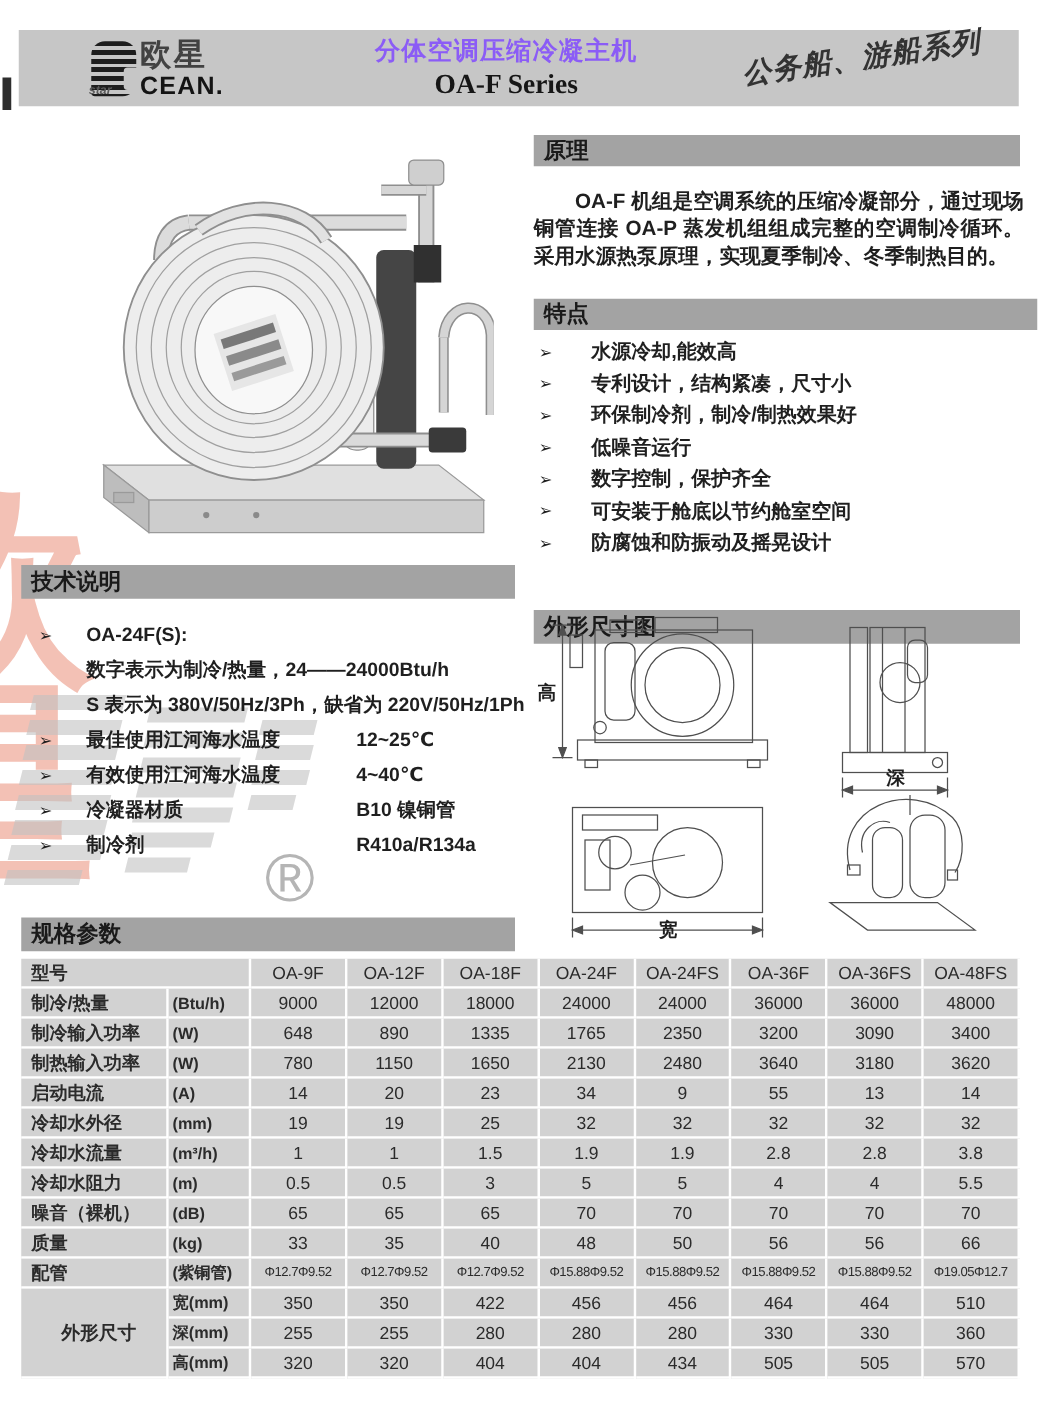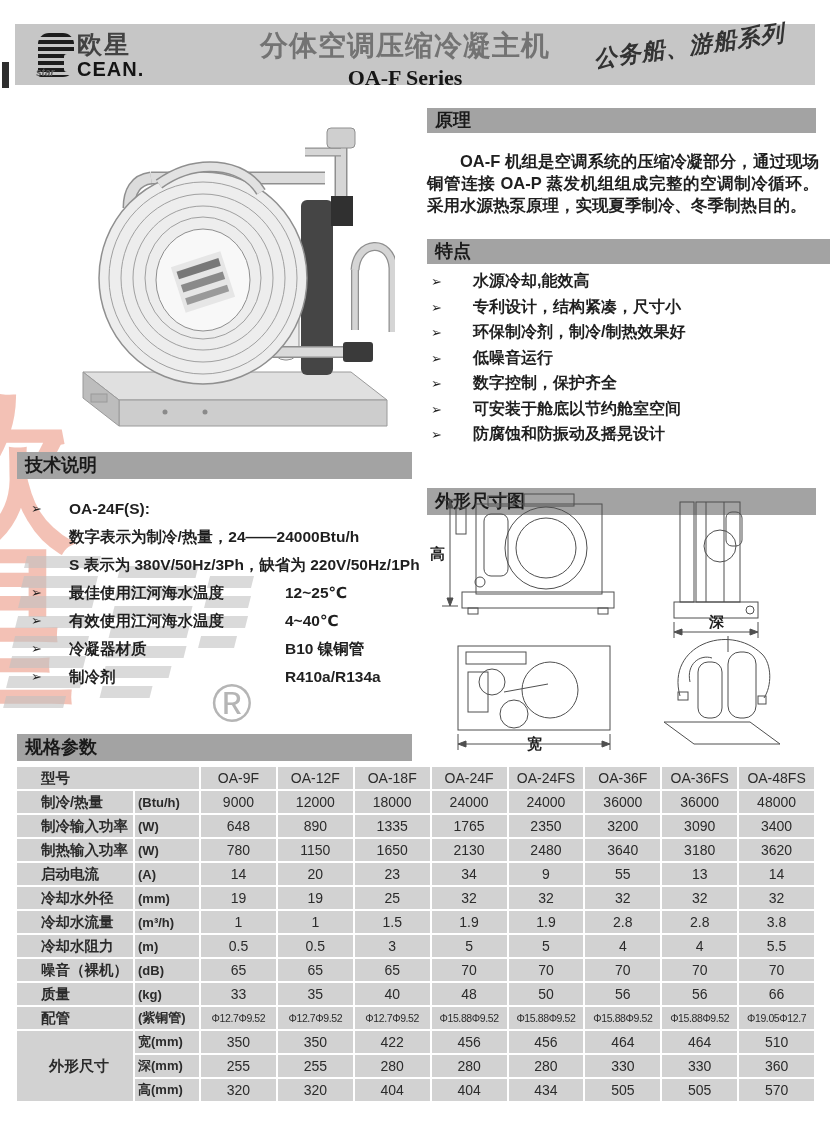--- a/index.html
+++ b/index.html
@@ -4,28 +4,28 @@
 <style>
   html,body{margin:0;padding:0;background:#fff;}
   .page{position:relative;width:830px;height:1130px;background:#fff;overflow:hidden;
         font-family:"Liberation Sans","DejaVu Sans",sans-serif;color:#1f1f1f;}
 
   
   .topbar{position:absolute;left:15px;top:24px;width:800px;height:61px;background:#c6c6c6;}
   .scan-artifact{position:absolute;left:2px;top:62px;width:7px;height:26px;background:#2e2e2e;}
   .logo{position:absolute;left:38px;top:31px;height:48px;display:flex;align-items:center;}
   .logo-o{position:relative;width:36px;height:44px;border-radius:11px 11px 11px 3px;
-          background:repeating-linear-gradient(180deg,#1d1d1d 0 4px,#c6c6c6 4px 7px);}
+          background:repeating-linear-gradient(180deg,#1d1d1d 0 4px,#c6c6c6 4px 7px);margin-left:35px;}
   .logo-o-notch{position:absolute;right:-3px;bottom:5px;width:13px;height:18px;background:#c6c6c6;border-radius:3px;}
   .logo-star{position:absolute;left:-2px;bottom:-1px;font-size:10px;font-style:italic;font-weight:700;color:#5a5a5a;}
   .logo-col{display:flex;flex-direction:column;margin-left:3px;}
   .logo-cn{font-size:25px;font-weight:700;color:#424242;letter-spacing:2px;line-height:1;}
   .logo-en{font-size:20px;font-weight:800;color:#141414;letter-spacing:1px;line-height:1;margin-top:2px;}
   .titles{position:absolute;left:250px;top:27px;width:310px;text-align:center;}
-  .title-cn{font-size:28px;font-weight:700;color:#737373;letter-spacing:1px;}
+  .title-cn{font-size:20px;font-weight:700;color:#8b5cf6;letter-spacing:1px;}
   .title-en{font-size:22px;font-weight:700;font-family:"Liberation Serif","DejaVu Serif",serif;color:#161616;}
   .series{position:absolute;left:594px;top:44px;width:225px;font-size:23px;font-weight:700;font-style:italic;
           color:#333;transform:rotate(-8deg);transform-origin:left center;letter-spacing:1px;}
 
   
   .bar{position:absolute;height:27px;line-height:27px;background:#a3a3a3;font-size:18px;font-weight:700;
        color:#1a1a1a;padding-left:8px;box-sizing:border-box;}
   .bar-principle{left:427px;top:108px;width:389px;height:25px;line-height:25px;}
   .bar-features{left:427px;top:239px;width:423px;height:25px;line-height:25px;}
   .bar-tech{left:17px;top:452px;width:395px;}
@@ -51,21 +51,21 @@
           line-height:0.92;color:rgba(226,108,79,0.42);word-break:break-all;z-index:0;}
   .wm-gray{position:absolute;left:0;top:552px;z-index:0;opacity:0.6;}
   .wm-reg{position:absolute;left:212px;top:672px;font-size:54px;color:#b5b5b5;font-weight:400;z-index:0;}
   .content-layer{position:relative;z-index:1;}
 
   
   table.specs{position:absolute;left:17px;top:767px;width:799px;border-collapse:separate;border-spacing:0;
               table-layout:fixed;z-index:1;}
   table.specs td{background:#d2d2d2;border-right:2px solid #fff;border-bottom:2px solid #fff;height:22px;
                  font-size:14px;color:#2b2b2b;text-align:center;padding:0;overflow:hidden;white-space:nowrap;}
-  table.specs td.lab{text-align:left;padding-left:24px;font-weight:700;font-size:14.5px;}
+  table.specs td.lab{text-align:left;padding-left:8px;font-weight:700;font-size:14.5px;}
   table.specs td.unit{text-align:left;padding-left:3px;font-weight:700;font-size:13px;}
   table.specs td.model{font-weight:400;}
   table.specs td.compact{font-size:10.5px;letter-spacing:-0.4px;}
   table.specs td.group{text-align:center;padding-left:8px;font-weight:700;font-size:15px;vertical-align:middle;}
 
   svg text{font-family:"Liberation Sans","DejaVu Sans",sans-serif;}
 </style>
 </head>
 <body>
 

